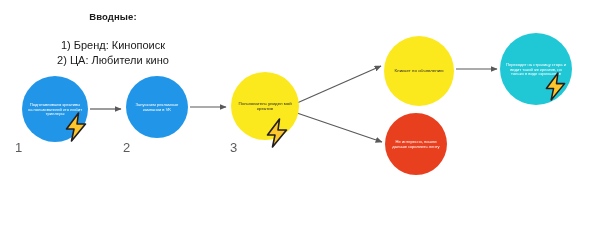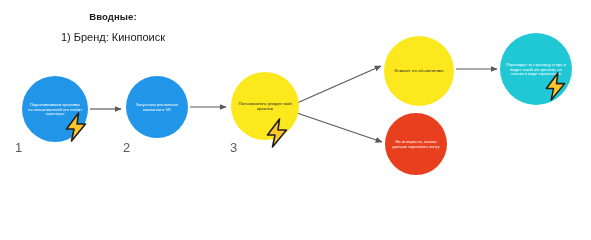--- a/index.html
+++ b/index.html
@@ -25,21 +25,21 @@
     top: 10px;
     width: 190px;
     text-align: center;
     color: #1a1a1a;
     line-height: 1.38;
   }
   #intro .intro-title {
     font-size: 9.5px;
     font-weight: bold;
     letter-spacing: 0.1px;
-    margin-bottom: 7px;
+    margin-bottom: 15px;
   }
   #intro .intro-line {
     font-size: 11px;
     font-weight: normal;
     white-space: nowrap;
   }
 
   
   .node {
     position: absolute;
@@ -119,20 +119,21 @@
   #bolt-store { left: 543px; top: 72px; width: 25px; height: 29px; }
 </style>
 </head>
 <body>
 
 <div id="canvas">
 
   <div id="intro">
     <div class="intro-title">Вводные:</div>
     <div class="intro-line">1) Бренд: Кинопоиск</div>
+    <div class="intro-line">2) ЦА: Любители кино</div>
   </div>
 
   <svg id="edges" viewBox="0 0 591 210">
     <defs>
       <marker id="arrowhead" markerWidth="7" markerHeight="6" refX="6.4" refY="3" orient="auto" markerUnits="userSpaceOnUse">
         <path d="M0,0 L7,3 L0,6 z" fill="#595959"></path>
       </marker>
     </defs>
 
     <line x1="90" y1="109" x2="121" y2="109" stroke="#595959" stroke-width="1.2" marker-end="url(#arrowhead)"></line>

